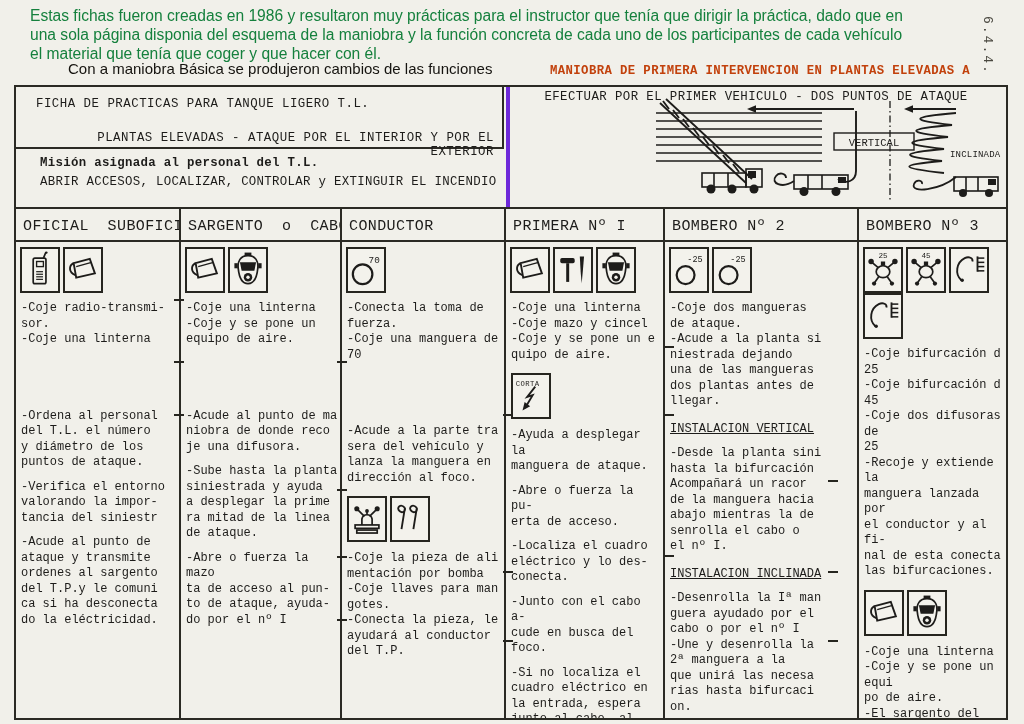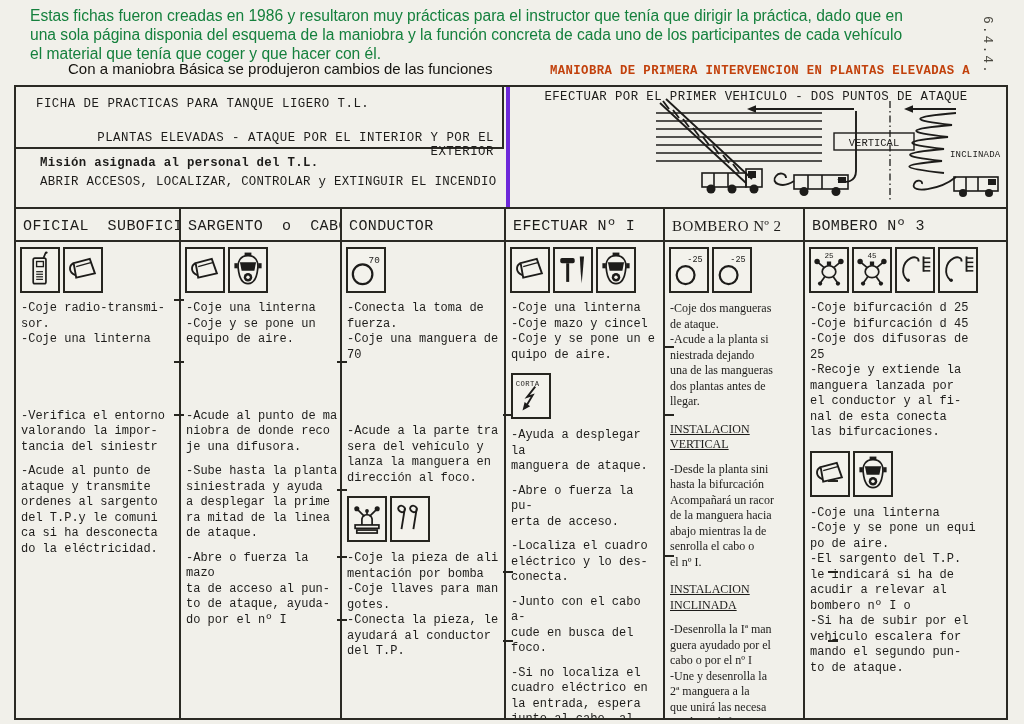--- a/index.html
+++ b/index.html
@@ -252,21 +252,24 @@
     <div class="cols" id="cols">
         <div class="col" style="width: 163px;">
           <div class="col-title">OFICIAL  SUBOFICIAL</div>
           <div class="icon-row"><span class="iconbox"><svg viewBox="0 0 40 44" width="34" height="40">
                 <use href="#sym-radio"></use>
               </svg></span><span class="iconbox"><svg viewBox="0 0 40 44" width="34" height="40">
                 <use href="#sym-handlamp"></use>
               </svg></span></div>
           <div class="col-body"><div class="block">-Coje radio-transmi-
 sor.
--Coje una linterna</div><div class="gapblock"></div><div class="block">-Verifica el entorno
+-Coje una linterna</div><div class="gapblock"></div><div class="block">-Ordena al personal
+del T.L. el número
+y diámetro de los
+puntos de ataque.</div><div class="block">-Verifica el entorno
 valorando la impor-
 tancia del siniestr</div><div class="block">-Acude al punto de
 ataque y transmite
 ordenes al sargento
 del T.P.y le comuni
 ca si ha desconecta
 do la eléctricidad.</div></div>
         </div>
         <div class="col" style="width: 161px;">
           <div class="col-title">SARGENTO  o  CABO</div>
@@ -305,21 +308,21 @@
                   <use href="#sym-hose-wrench"></use>
                 </svg></span></div><div class="block">-Coje la pieza de ali
 mentación por bomba
 -Coje llaves para man
 gotes.
 -Conecta la pieza, le
 ayudará al conductor
 del T.P.</div></div>
         </div>
         <div class="col" style="width: 159px;">
-          <div class="col-title">EFECTUAR Nº I</div>
+          <div class="col-title">PRIMERA Nº I</div>
           <div class="icon-row"><span class="iconbox"><svg viewBox="0 0 40 44" width="34" height="40">
                 <use href="#sym-handlamp"></use>
               </svg></span><span class="iconbox"><svg viewBox="0 0 40 44" width="34" height="40">
                 <use href="#sym-hammer-chisel"></use>
               </svg></span><span class="iconbox"><svg viewBox="0 0 40 44" width="34" height="40">
                 <use href="#sym-scba-mask"></use>
               </svg></span></div>
           <div class="col-body"><div class="block">-Coje una linterna
 -Coje mazo y cincel
 -Coje y se pone un e
@@ -330,21 +333,21 @@
 erta de acceso.</div><div class="block">-Localiza el cuadro
 eléctrico y lo des-
 conecta.</div><div class="block">-Junto con el cabo a-
 cude en busca del
 foco.</div><div class="block">-Si no localiza el
 cuadro eléctrico en
 la entrada, espera
 junto al cabo, al
 bombero nº 3</div></div>
         </div>
-        <div class="col" style="width: 140px; font-family: Liberation Serif, serif;">
+        <div class="col" style="width: 194px;">
           <div class="col-title">BOMBERO Nº 2</div>
           <div class="icon-row"><span class="iconbox"><svg viewBox="0 0 40 44" width="34" height="40">
                 <use href="#sym-hose-25"></use>
               </svg></span><span class="iconbox"><svg viewBox="0 0 40 44" width="34" height="40">
                 <use href="#sym-hose-25"></use>
               </svg></span></div>
           <div class="col-body"><div class="block">-Coje dos mangueras
 de ataque.
 -Acude a la planta si
 niestrada dejando

